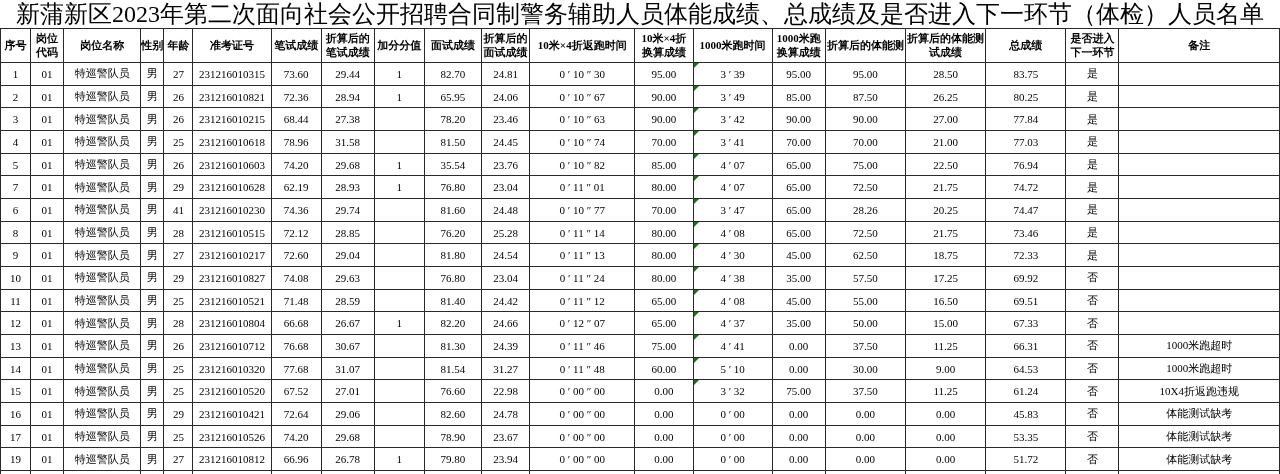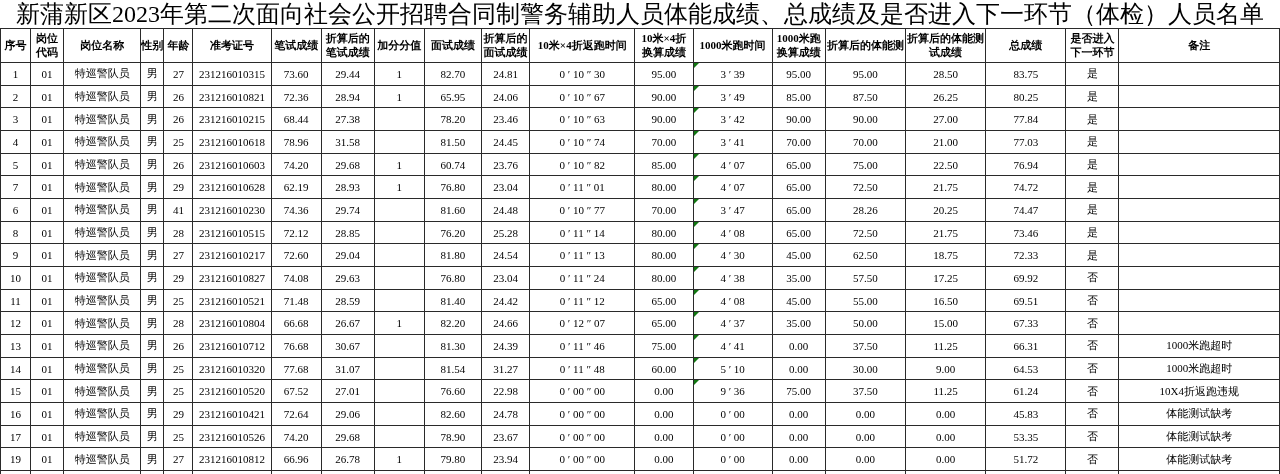--- a/index.html
+++ b/index.html
@@ -217,21 +217,21 @@
         <tr>
           <td><span>5</span></td>
           <td><span>01</span></td>
           <td><span>特巡警队员</span></td>
           <td><span>男</span></td>
           <td><span>26</span></td>
           <td><span>231216010603</span></td>
           <td><span>74.20</span></td>
           <td><span>29.68</span></td>
           <td><span>1</span></td>
-          <td><span>60.74</span></td>
+          <td><span>35.54</span></td>
           <td><span>23.76</span></td>
           <td><span>0 ′ 10 ″ 82</span></td>
           <td><span>85.00</span></td>
           <td><span class="green-triangle"></span><span>4 ′ 07</span></td>
           <td><span>65.00</span></td>
           <td><span>75.00</span></td>
           <td><span>22.50</span></td>
           <td><span>76.94</span></td>
           <td><span>是</span></td>
           <td><span></span></td>
@@ -441,21 +441,21 @@
           <td><span>男</span></td>
           <td><span>25</span></td>
           <td><span>231216010520</span></td>
           <td><span>67.52</span></td>
           <td><span>27.01</span></td>
           <td><span></span></td>
           <td><span>76.60</span></td>
           <td><span>22.98</span></td>
           <td><span>0 ′ 00 ″ 00</span></td>
           <td><span>0.00</span></td>
-          <td><span class="green-triangle"></span><span>9 ′ 36</span></td>
+          <td><span class="green-triangle"></span><span>3 ′ 32</span></td>
           <td><span>75.00</span></td>
           <td><span>37.50</span></td>
           <td><span>11.25</span></td>
           <td><span>61.24</span></td>
           <td><span>否</span></td>
           <td><span>10X4折返跑违规</span></td>
         </tr>
         <tr>
           <td><span>16</span></td>
           <td><span>01</span></td>

